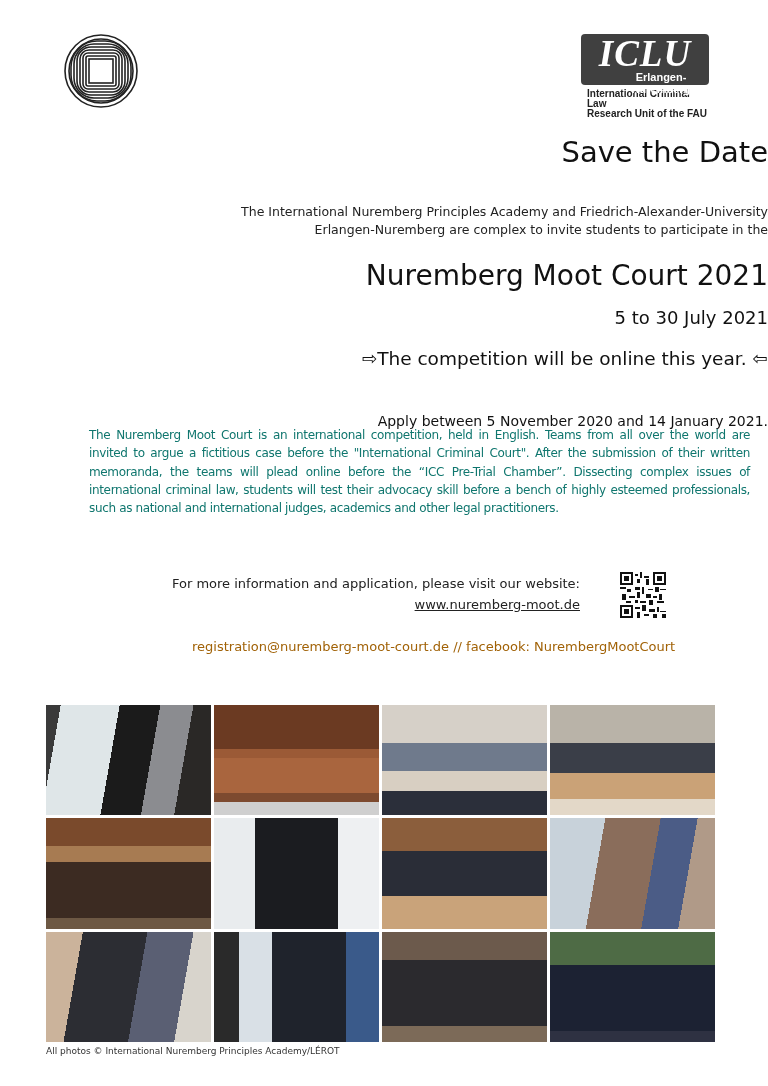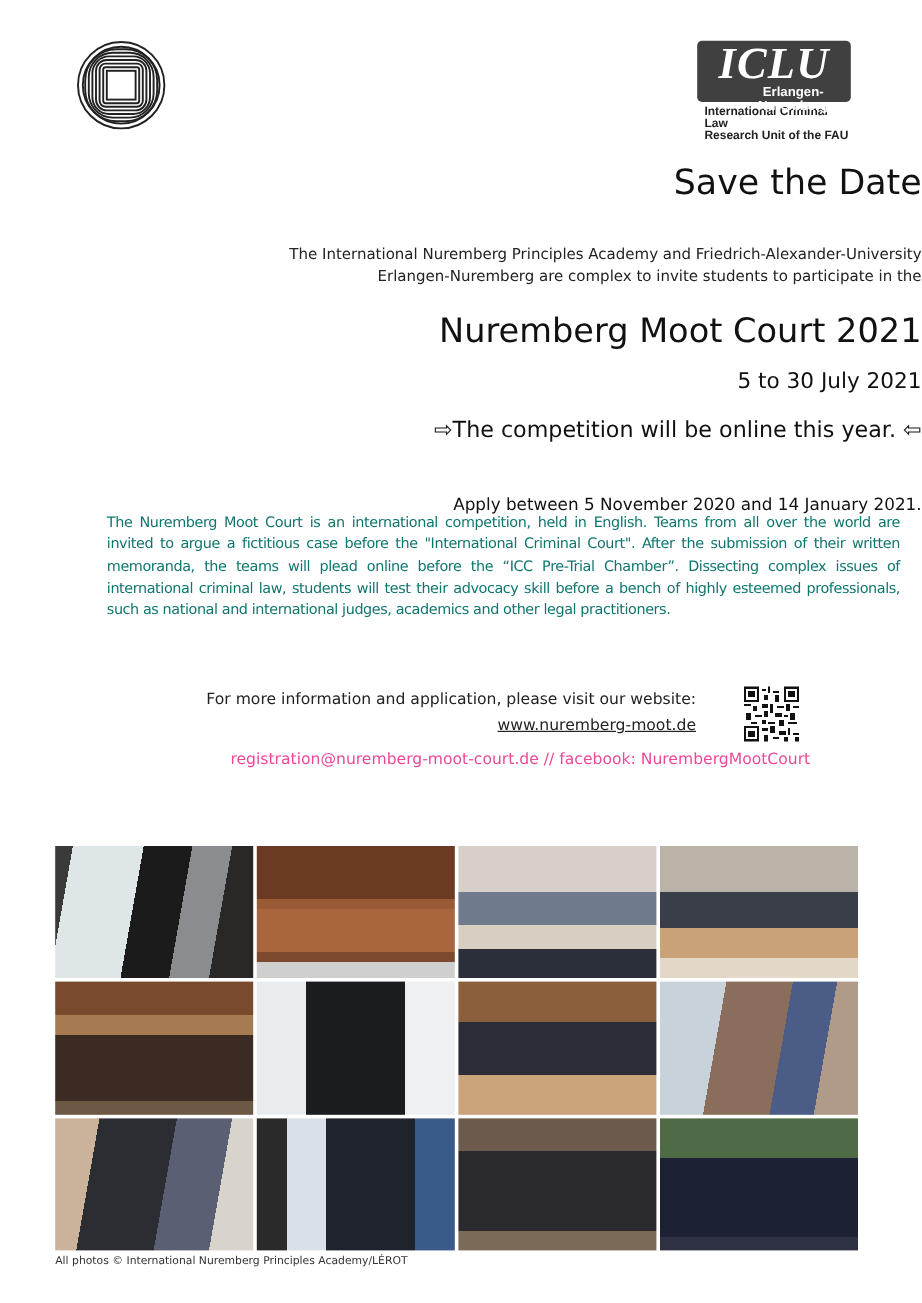--- a/index.html
+++ b/index.html
@@ -23,21 +23,21 @@
   .title{top:114px;font-size:29px;line-height:36px;color:#111;}
   .intro{top:183px;font-size:12.5px;line-height:18px;color:#222;}
   .event{top:238px;font-size:28px;line-height:36px;}
   .dates{top:286px;font-size:18px;line-height:24px;}
   .online{top:327px;font-size:18.5px;line-height:24px;}
   .apply{top:391px;font-size:14px;line-height:20px;}
   .para{left:57px;top:426px;width:661px;font-family:"DejaVu Sans",sans-serif;font-size:12px;line-height:18.3px;text-align:justify;color:#0f766e;letter-spacing:-0.35px;margin-left:32px;}
   .info{left:140px;top:573px;width:440px;text-align:right;font-family:"DejaVu Sans",sans-serif;font-size:13px;line-height:21px;color:#222;}
   .info a{color:#222;text-decoration:underline;margin-top:33px;}
   .qr{left:620px;top:572px;width:46px;height:46px;}
-  .contact{left:192px;top:624px;font-family:"DejaVu Sans",sans-serif;font-size:13px;line-height:20px;color:#ec4899;}
+  .contact{left:192px;top:637px;font-family:"DejaVu Sans",sans-serif;font-size:13px;line-height:20px;color:#a16207;}
   
   .grid{left:46px;top:705px;width:669px;height:337px;display:grid;grid-template-columns:repeat(4,1fr);grid-template-rows:repeat(3,1fr);gap:3px;}
   .photo{position:relative;overflow:hidden;}
   .credit{left:46px;top:1046px;font-family:"DejaVu Sans",sans-serif;font-size:9px;color:#333;}
 </style>
 </head>
 <body>
 
 <div class="abs inpa-logo">
   <svg class="abs inpa-rings" viewBox="0 0 76 76">

